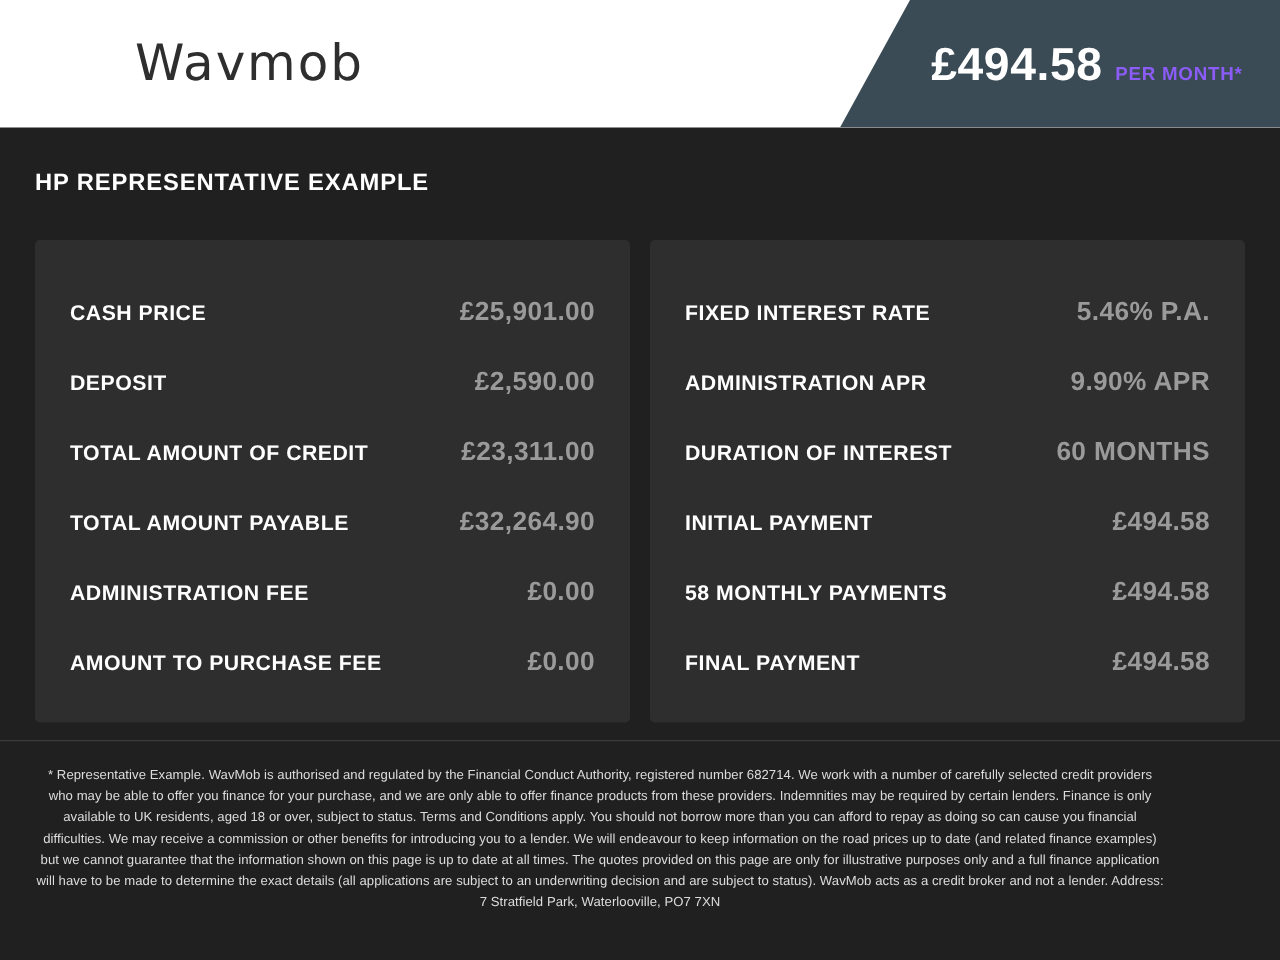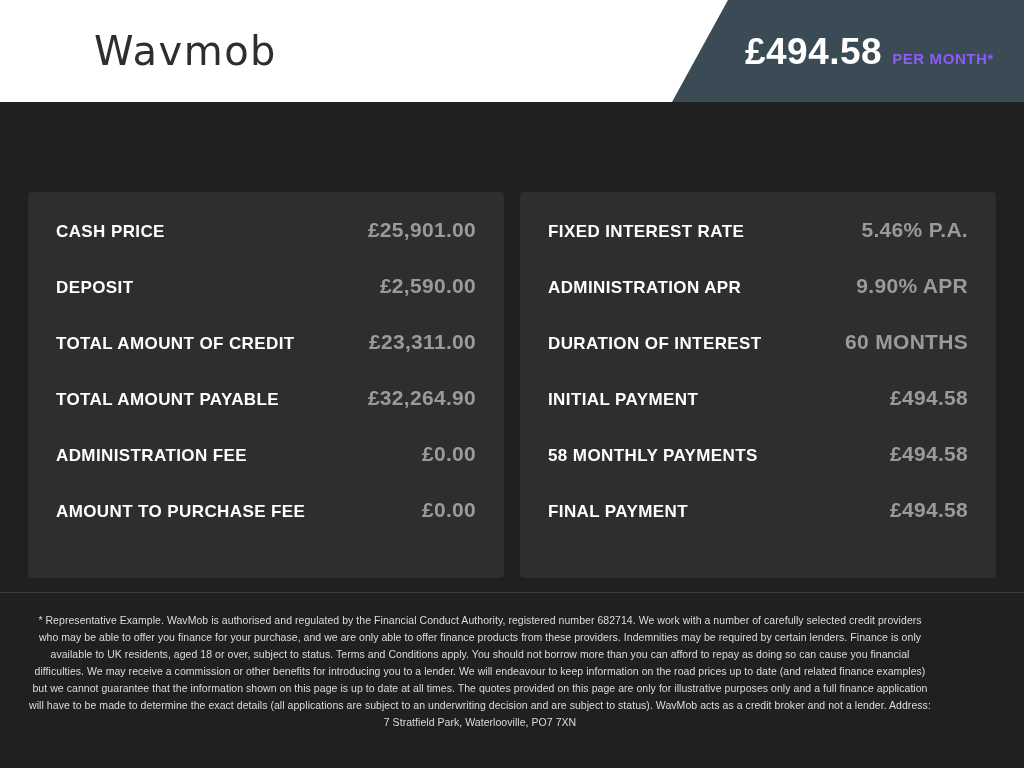--- a/index.html
+++ b/index.html
@@ -20,21 +20,21 @@
   
   .header {
     position: relative;
     width: 1024px;
     height: 102px;
     background: #ffffff;
     overflow: hidden;
   }
   .brand {
     position: absolute;
-    left: 94px;
+    left: 108px;
     top: 28px;
     font-size: 40px;
     letter-spacing: 1.5px;
     color: #2e2e2e;
     font-weight: 400;
     font-family: "DejaVu Sans", sans-serif;
   }
   .price-panel {
     position: absolute;
     right: 0;
@@ -103,20 +103,21 @@
     color: #ffffff;
     letter-spacing: 0.4px;
     white-space: nowrap;
   }
   .row-value {
     font-size: 21px;
     font-weight: bold;
     color: #9a9a9a;
     letter-spacing: 0.3px;
     white-space: nowrap;
+    margin-top: 20px;
   }
 
   
   .divider {
     position: absolute;
     left: 0;
     top: 592px;
     width: 1024px;
     height: 1px;
     background: #3b3b3b;
@@ -140,20 +141,21 @@
 
   <div class="header">
     <div class="brand">Wavmob</div>
     <div class="price-panel"></div>
     <div class="price-inner">
       <span class="price-amount">£494.58</span>
       <span class="price-suffix">PER MONTH*</span>
     </div>
   </div>
 
+  <div class="section-title">HP REPRESENTATIVE EXAMPLE</div>
 
   <div class="cards">
 
     <div class="card">
       <div class="row">
         <span class="row-label">CASH PRICE</span>
         <span class="row-value">£25,901.00</span>
       </div>
       <div class="row">
         <span class="row-label">DEPOSIT</span>

